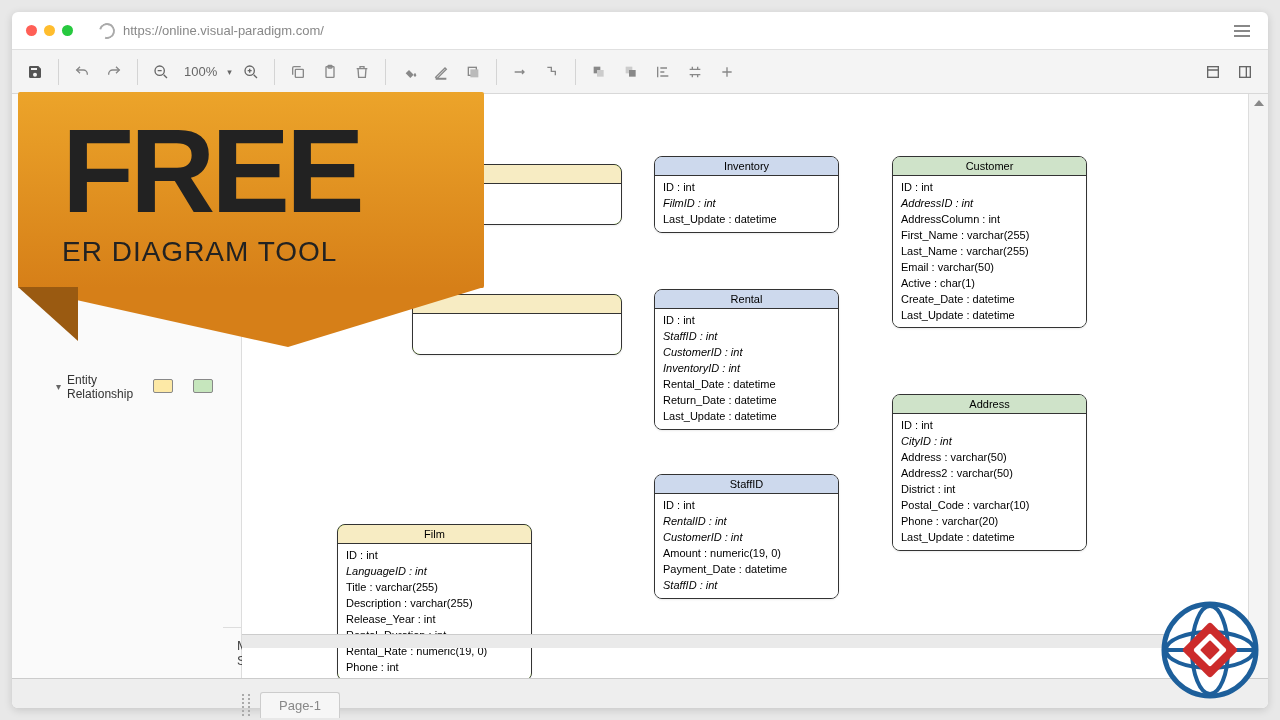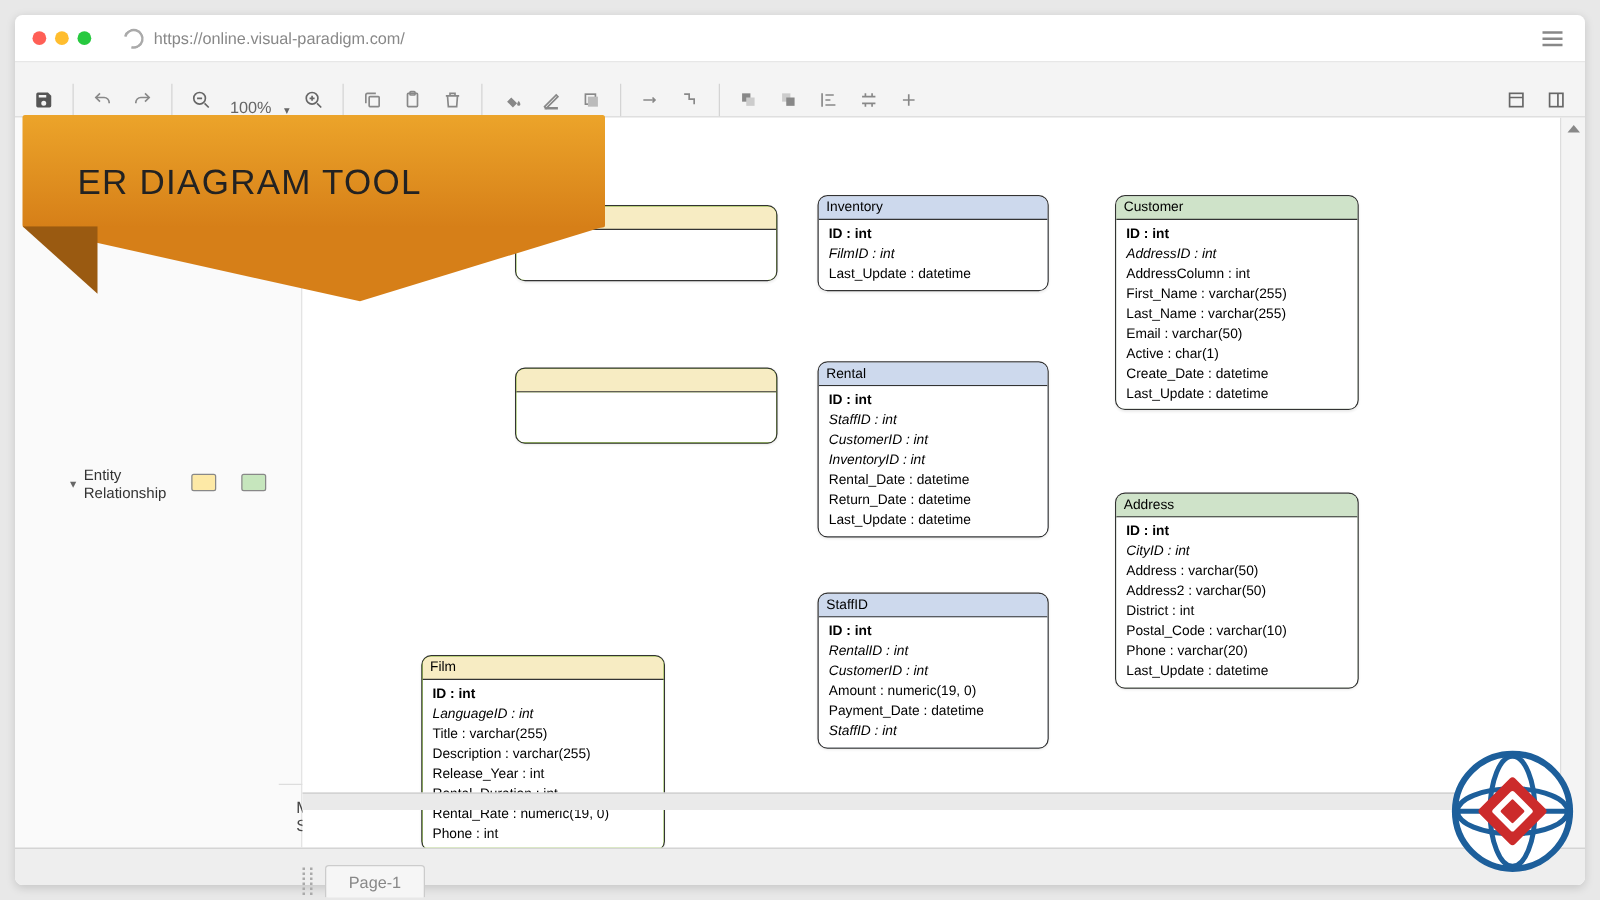--- a/index.html
+++ b/index.html
@@ -6,41 +6,41 @@
 body{background:#e8e8e8;width:1280px;height:720px;overflow:hidden;position:relative}
 .outer{background:#fff;margin:12px;border-radius:6px;height:696px;box-shadow:0 2px 8px rgba(0,0,0,.15);display:flex;flex-direction:column;overflow:hidden}
 .browser-bar{height:38px;display:flex;align-items:center;padding:0 14px;border-bottom:1px solid #e0e0e0;gap:8px}
 .win-dots{display:flex;gap:7px}
 .dot{width:11px;height:11px;border-radius:50%}
 .red{background:#ff5f56}.yel{background:#ffbd2e}.grn{background:#27c93f}
 .url-wrap{flex:1;display:flex;align-items:center;gap:8px;margin-left:18px;color:#888;font-size:13px}
 .reload{width:16px;height:16px;border:2px solid #aaa;border-radius:50%;border-left-color:transparent;transform:rotate(-30deg)}
 .hamb{display:flex;flex-direction:column;gap:3px;padding:4px}
 .hamb span{width:16px;height:2px;background:#888}
-.toolbar{height:44px;background:#f4f4f4;border-bottom:1px solid #d8d8d8;display:flex;align-items:flex-end;padding:0 10px;gap:6px;color:#666;font-size:13px}
+.toolbar{height:44px;background:#f4f4f4;border-bottom:1px solid #d8d8d8;display:flex;align-items:center;padding:0 10px;gap:6px;color:#666;font-size:13px}
 .tb-sep{width:1px;height:26px;background:#d4d4d4;margin:0 4px}
 .tb-btn{width:26px;height:26px;display:flex;align-items:center;justify-content:center;border-radius:3px;color:#666}
 .tb-btn svg{width:16px;height:16px}
 .zoom-txt{padding:0 4px}
 .main{flex:1;display:flex;overflow:hidden;position:relative}
 .sidebar{width:230px;background:#fafafa;border-right:1px solid #ddd;display:flex;flex-direction:row}
 .search-row{padding:8px}
 .search-row input{width:100%;height:28px;border:1px solid #ccc;border-radius:3px;padding:0 8px;font-size:12px}
 .cat{padding:6px 10px;font-size:12px;color:#333;border-top:1px solid #e4e4e4;display:flex;align-items:center;gap:6px}
 .cat::before{content:"▾";font-size:10px;color:#666}
 .shape-row{padding:4px 10px;display:flex;align-items:center;gap:8px}
 .shape-ic{width:20px;height:14px;border:1px solid #888;border-radius:2px}
 .shape-y{background:#fde9a6}.shape-g{background:#c6e6bd}
 .more{margin-top:auto;padding:10px 14px;font-size:13px;color:#444;border-top:1px solid #ddd}
 .canvas-wrap{flex:1;background:#fff;position:relative;overflow:hidden}
 .entity{position:absolute;border:1px solid #333;border-radius:8px;font-size:11px;overflow:hidden;box-shadow:0 1px 2px rgba(0,0,0,.08)}
-.entity .hdr{padding:3px 6px;border-bottom:1px solid #333;font-size:11px}
+.entity .hdr{text-align:center;padding:3px 6px;border-bottom:1px solid #333;font-size:11px}
 .entity .body{padding:4px 8px;background:#fff;line-height:1.45}
 .entity .row{white-space:nowrap}
-.entity .pk{font-weight:bold}
+.entity .pk{font-weight:normal}
 .entity .fk{font-style:italic}
 .blue .hdr{background:#cdd9ed}
 .green .hdr{background:#cfe3c9}
 .yellow .hdr{background:#f7ecc3}
 .blue{background:#e3eaf4}.green{background:#e1efdb}.yellow{background:#84cc16}
 .right-strip{width:20px;background:#f4f4f4;border-left:1px solid #ddd}
 .right-strip .tri{margin:6px auto;width:0;height:0;border-left:5px solid transparent;border-right:5px solid transparent;border-bottom:6px solid #888}
 .bottom-bar{height:30px;background:#eee;border-top:1px solid #ccc;display:flex;align-items:center}
 .page-scroll{position:absolute;left:230px;right:20px;bottom:30px;height:14px;background:#eaeaea;border-top:1px solid #ccc}
 .page-tabs{position:absolute;left:242px;bottom:0;height:30px;display:flex;align-items:center}
@@ -327,20 +327,21 @@
 
   <div class="bottom-bar"></div>
   <div class="page-tabs">
     <div class="page-handle"></div>
     <div class="page-tab">Page-1</div>
   </div>
 </div>
 
 <div class="banner">
   <div class="banner-main">
+    <div class="big">FREE</div>
     <div class="sub">ER DIAGRAM TOOL</div>
   </div>
   <div class="banner-tail">
     <svg width="466" height="90" viewBox="0 0 466 90">
       <polygon points="0,0 466,0 270,60 0,0" fill="#d67f18"></polygon>
       <polygon points="0,0 60,0 60,54 0,0" fill="#9a5a11"></polygon>
     </svg>
   </div>
 </div>
 

